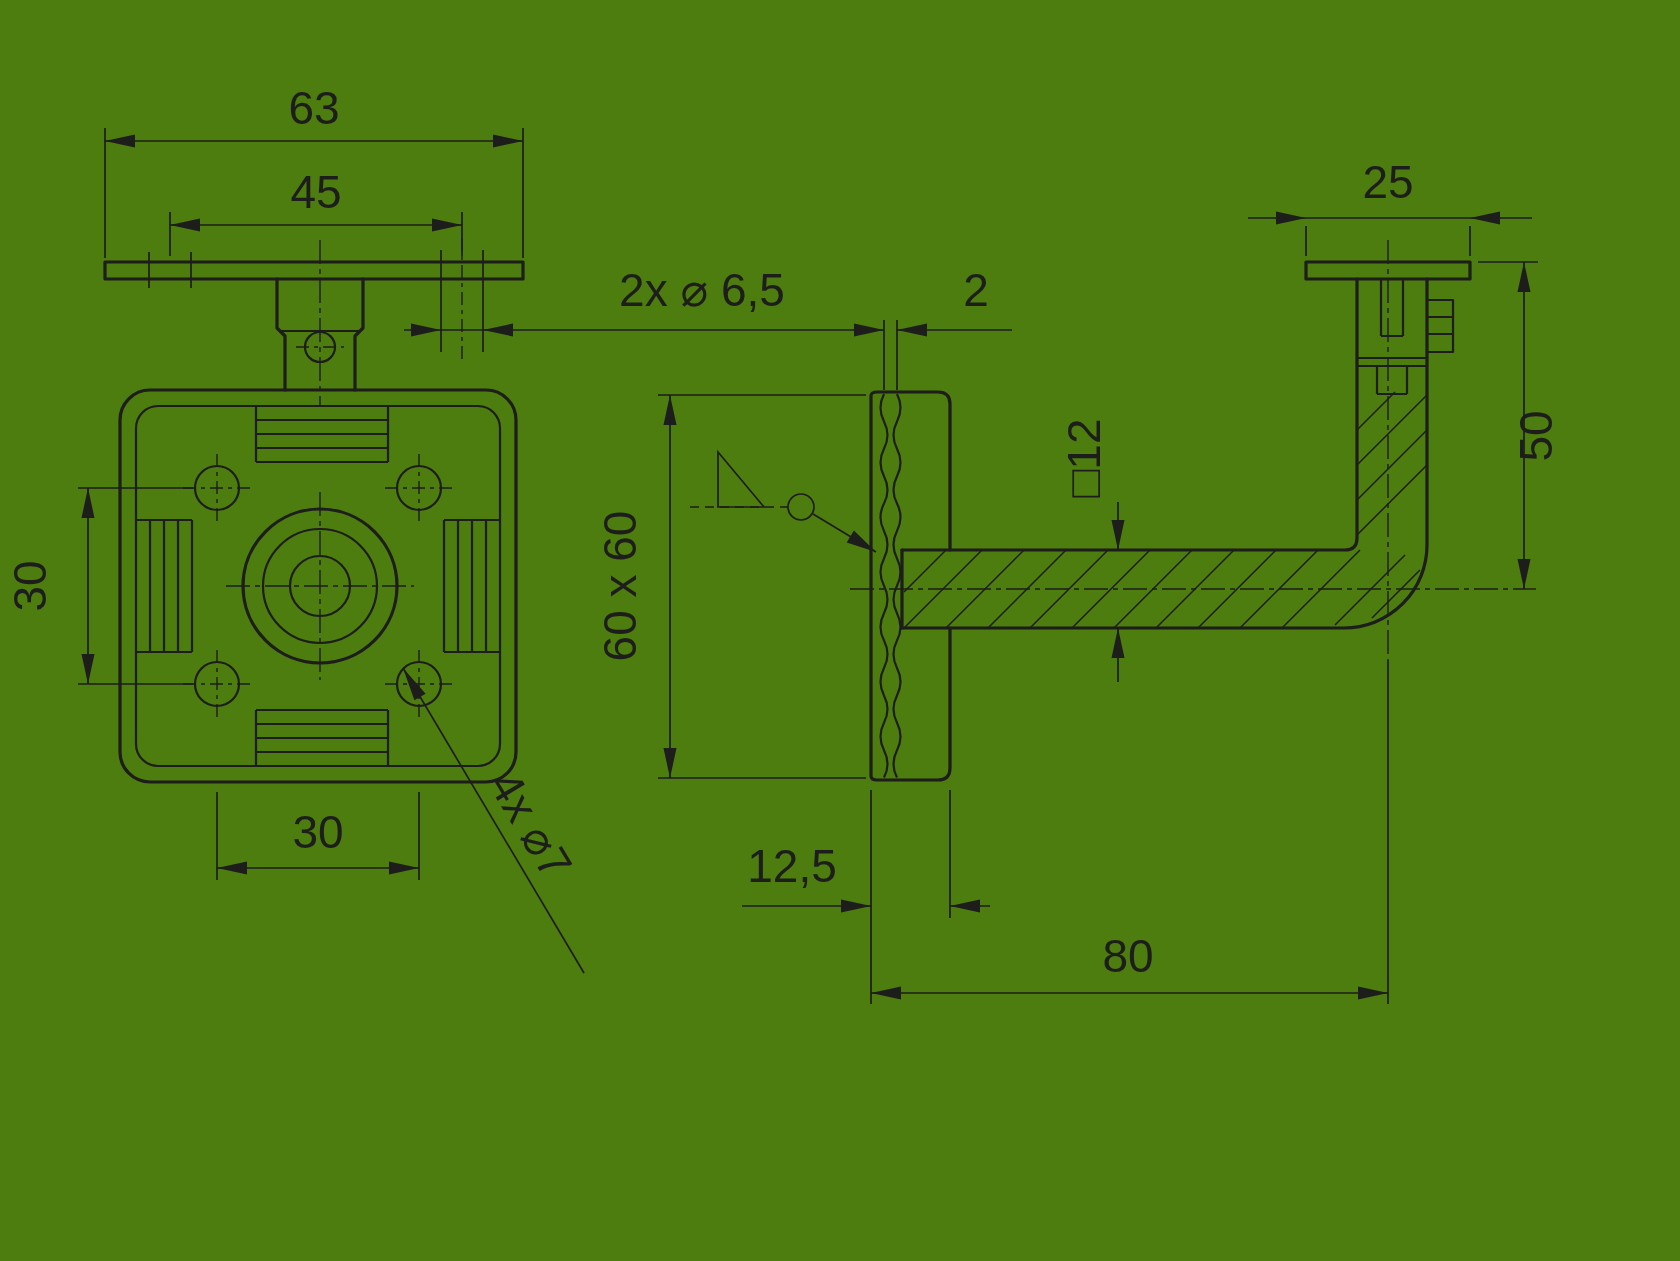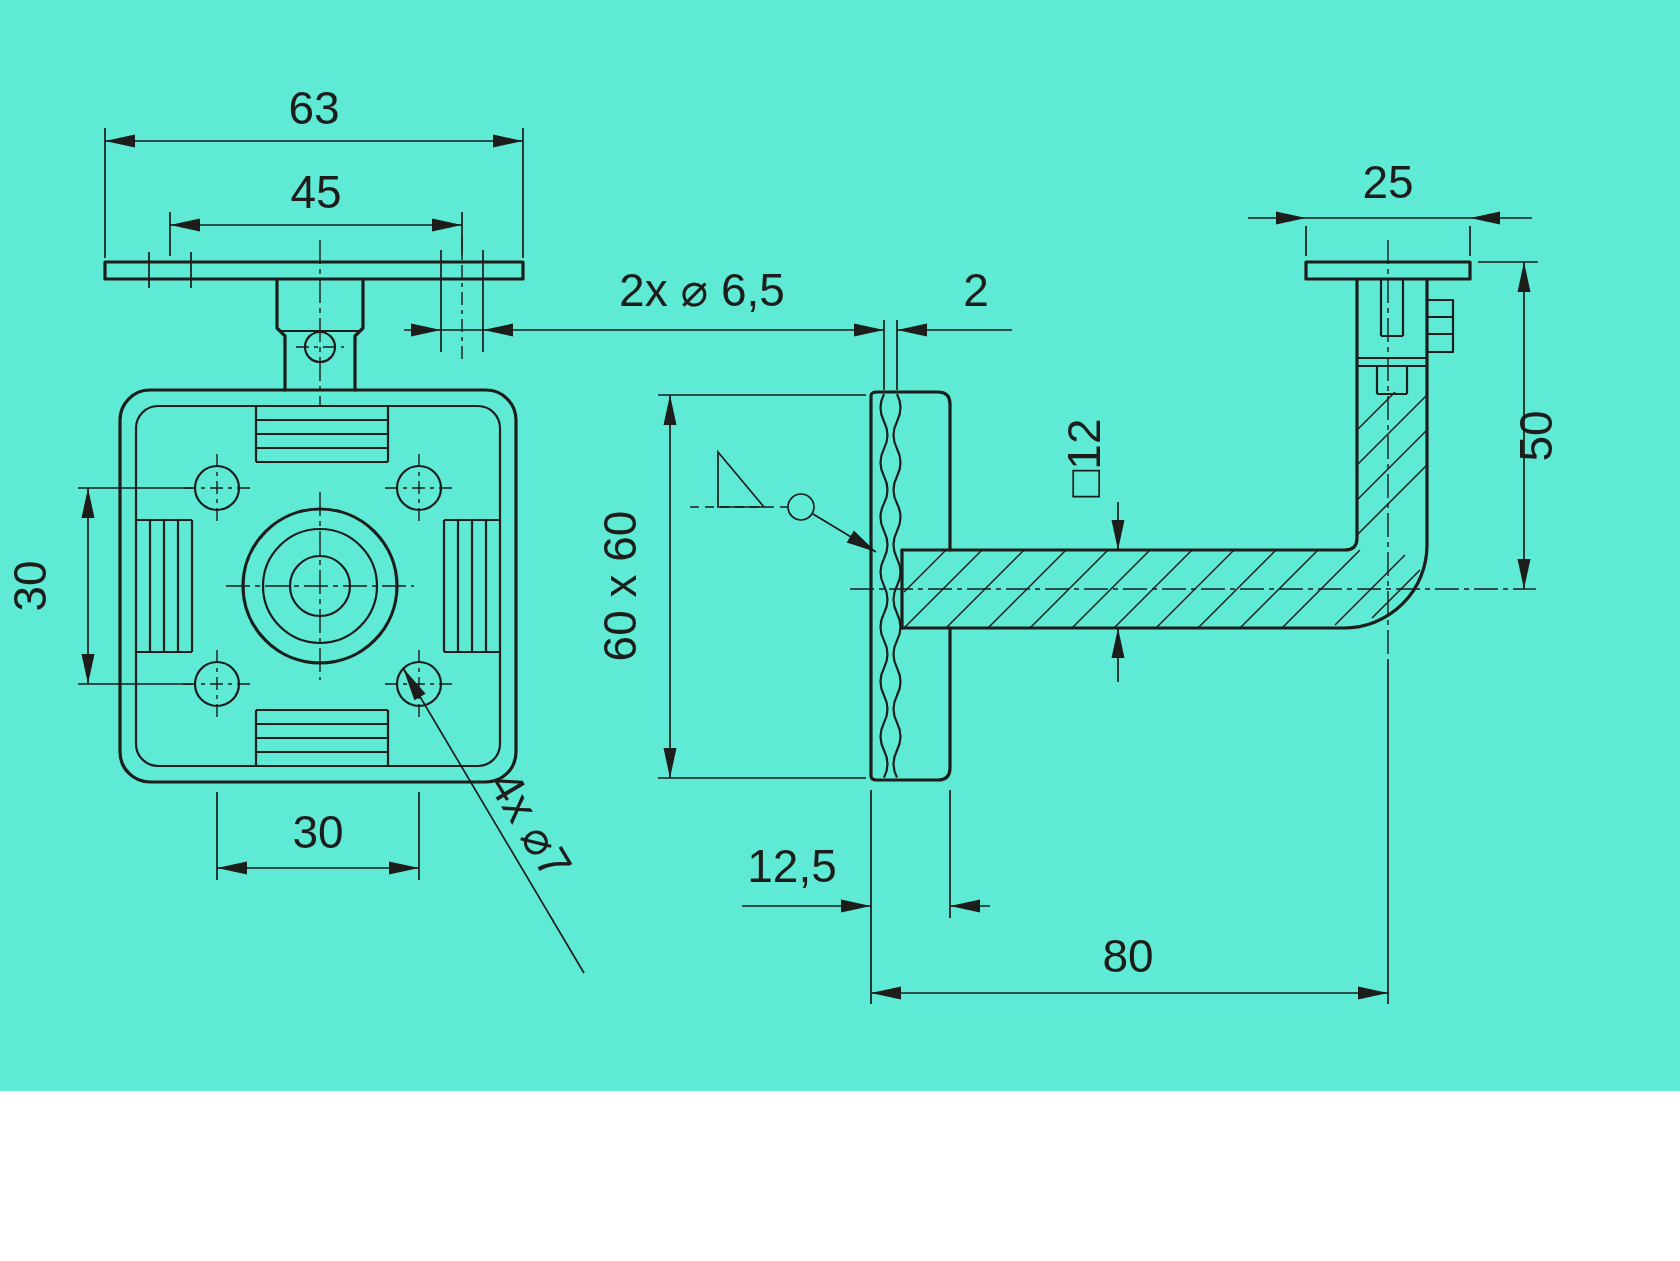--- a/index.html
+++ b/index.html
@@ -1,16 +1,16 @@
 <!DOCTYPE html>
 <html><head>
 <meta charset="utf-8">
 <style>
   html,body{margin:0;padding:0;background:#ffffff;}
-  .stage{width:1680px;height:1091px;background:#5eead4;position:relative;overflow:hidden;}
+  .stage{width:1680px;height:1261px;background:#4d7c0f;position:relative;overflow:hidden;}
   svg{display:block;}
   text{font-family:"Liberation Sans",sans-serif;fill:#1d1d1b;}
   .dim-txt{font-size:46px;}
   .outline{stroke:#1d1d1b;stroke-width:3.2;fill:none;stroke-linejoin:round;stroke-linecap:round;}
   .outline2{stroke:#1d1d1b;stroke-width:2.2;fill:none;stroke-linejoin:round;}
   .thin{stroke:#1d1d1b;stroke-width:1.7;fill:none;}
   .hatch{stroke:#1d1d1b;stroke-width:1.5;fill:none;}
   .cline{stroke:#1d1d1b;stroke-width:1.4;fill:none;stroke-dasharray:24 5 5 5;}
   .cline-s{stroke:#1d1d1b;stroke-width:1.4;fill:none;stroke-dasharray:13 5 4 5;}
   .dash{stroke:#1d1d1b;stroke-width:1.7;fill:none;stroke-dasharray:9 6;}

